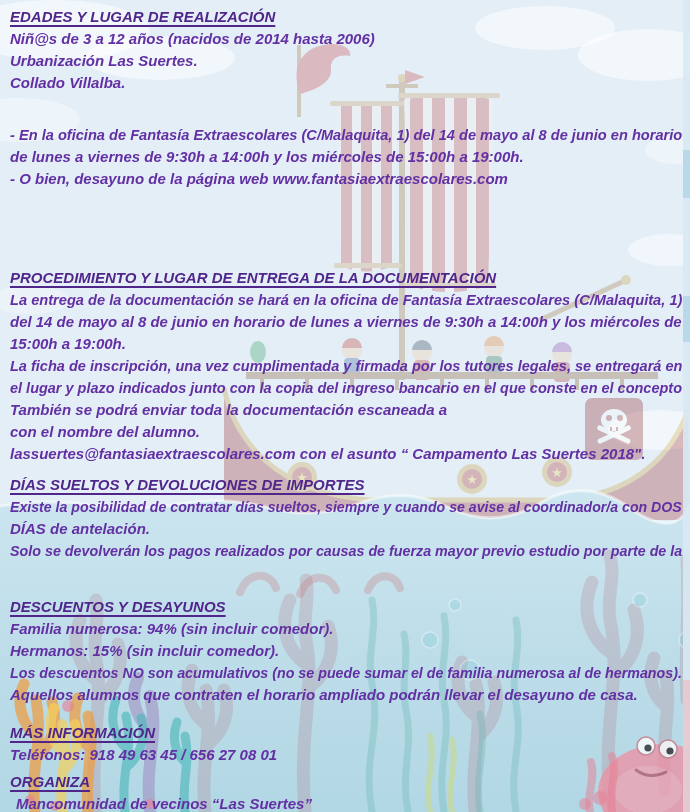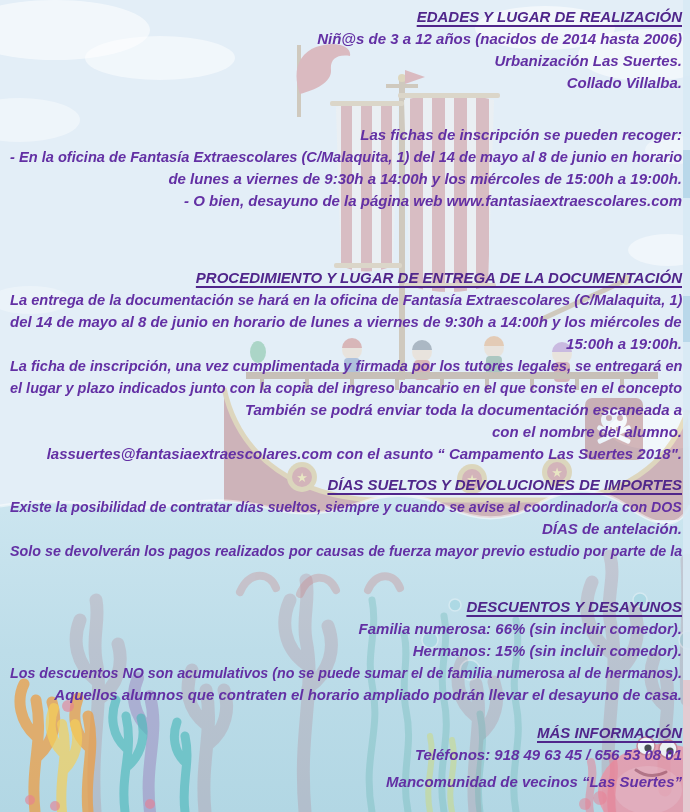--- a/index.html
+++ b/index.html
@@ -3,21 +3,21 @@
 <meta charset="utf-8">
 <style>
   html,body{margin:0;padding:0;background:#fff;}
   .page{
     position:relative;width:690px;height:812px;overflow:hidden;
     background:#e3eef7;
     font-family:"Liberation Sans",sans-serif;
   }
   .bg{position:absolute;top:0;left:0;z-index:0;}
   .content{position:absolute;top:0;left:10px;width:672px;height:812px;z-index:2;}
-  .sec{position:absolute;left:0;width:672px;text-align:right;}
+  .sec{position:absolute;left:0;width:672px;}
   .hd{
     margin:0;font-size:15px;line-height:22px;font-weight:700;font-style:italic;
     color:#50268b;
     text-decoration:underline;text-underline-offset:3px;text-decoration-thickness:1.5px;
     white-space:nowrap;
   }
   .line{
     font-size:15px;line-height:22px;font-weight:700;font-style:italic;
     color:#6330a4;white-space:nowrap;transform-origin:left center;
   }
@@ -221,21 +221,20 @@
   <div class="content">
 
     <section class="sec" style="top:6px">
       <h2 class="hd">EDADES Y LUGAR DE REALIZACIÓN</h2>
       <div class="line">Niñ@s de 3 a 12 años (nacidos de 2014 hasta 2006)</div>
       <div class="line">Urbanización Las Suertes.</div>
       <div class="line">Collado Villalba.</div>
     </section>
 
     <section class="sec" style="top:124px">
-      <div class="line">Las fichas de inscripción se pueden recoger:</div>
       <div class="line" style="transform: scaleX(0.973913);">- En la oficina de Fantasía Extraescolares (C/Malaquita, 1) del 14 de mayo al 8 de junio en horario</div>
       <div class="line">de lunes a viernes de 9:30h a 14:00h y los miércoles de 15:00h a 19:00h.</div>
       <div class="line">- O bien, desayuno de la página web www.fantasiaextraescolares.com</div>
     </section>
 
     <section class="sec" style="top:267px">
       <h2 class="hd">PROCEDIMIENTO Y LUGAR DE ENTREGA DE LA DOCUMENTACIÓN</h2>
       <div class="line" style="transform: scaleX(0.975327);">La entrega de la documentación se hará en la oficina de Fantasía Extraescolares (C/Malaquita, 1)</div>
       <div class="line" style="transform: scaleX(0.997033);">del 14 de mayo al 8 de junio en horario de lunes a viernes de 9:30h a 14:00h y los miércoles de</div>
       <div class="line">15:00h a 19:00h.</div>
@@ -248,29 +247,30 @@
 
     <section class="sec" style="top:474px">
       <h2 class="hd">DÍAS SUELTOS Y DEVOLUCIONES DE IMPORTES</h2>
       <div class="line" style="transform: scaleX(0.942496);">Existe la posibilidad de contratar días sueltos, siempre y cuando se avise al coordinador/a con DOS</div>
       <div class="line">DÍAS de antelación.</div>
       <div class="line" style="transform: scaleX(0.953191);">Solo se devolverán los pagos realizados por causas de fuerza mayor previo estudio por parte de la</div>
     </section>
 
     <section class="sec" style="top:596px">
       <h2 class="hd">DESCUENTOS Y DESAYUNOS</h2>
-      <div class="line">Familia numerosa: 66% (sin incluir comedor).</div>
+      <div class="line">Familia numerosa: 94% (sin incluir comedor).</div>
       <div class="line">Hermanos: 15% (sin incluir comedor).</div>
       <div class="line" style="transform: scaleX(0.950495);">Los descuentos NO son acumulativos (no se puede sumar el de familia numerosa al de hermanos).</div>
       <div class="line">Aquellos alumnos que contraten el horario ampliado podrán llevar el desayuno de casa.</div>
     </section>
 
     <section class="sec" style="top:722px">
       <h2 class="hd">MÁS INFORMACIÓN</h2>
-      <div class="line">Teléfonos: 918 49 63 45 / 656 53 08 01</div>
+      <div class="line">Teléfonos: 918 49 63 45 / 656 27 08 01</div>
     </section>
 
     <section class="sec" style="top:771px">
+      <h2 class="hd">ORGANIZA</h2>
       <div class="line" style="padding-left:6px">Mancomunidad de vecinos “Las Suertes”</div>
     </section>
 
   </div>
 </div>
 
 </body></html>

